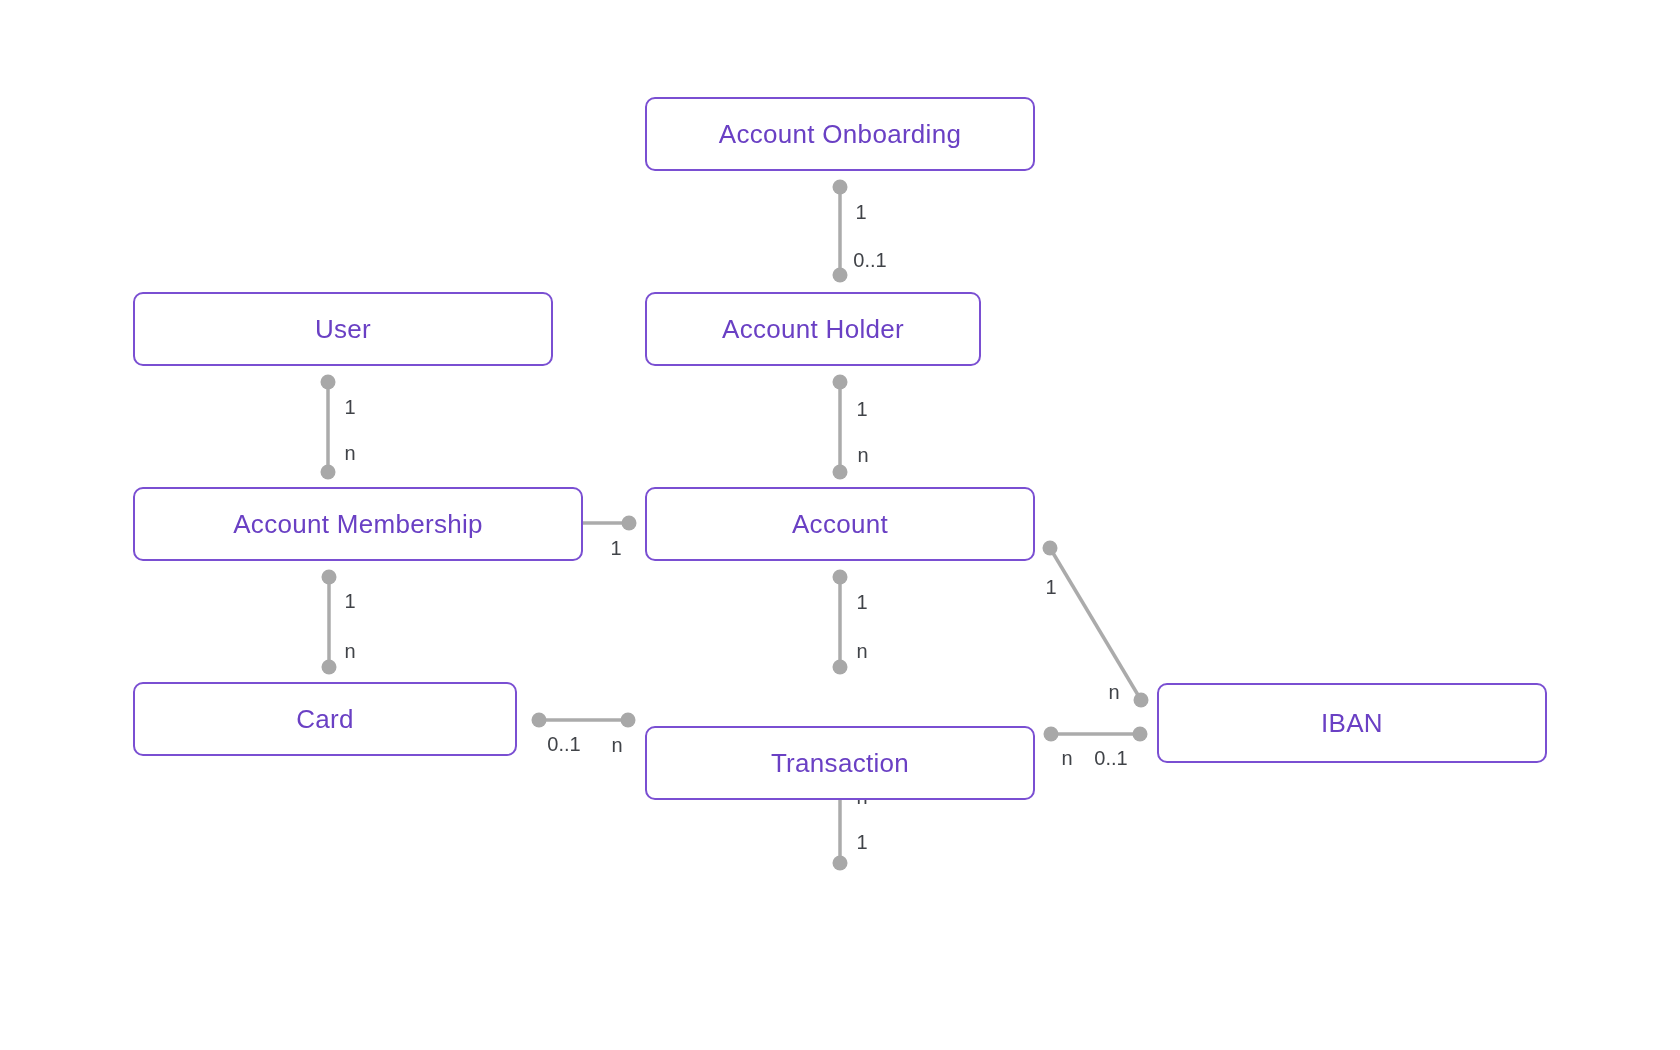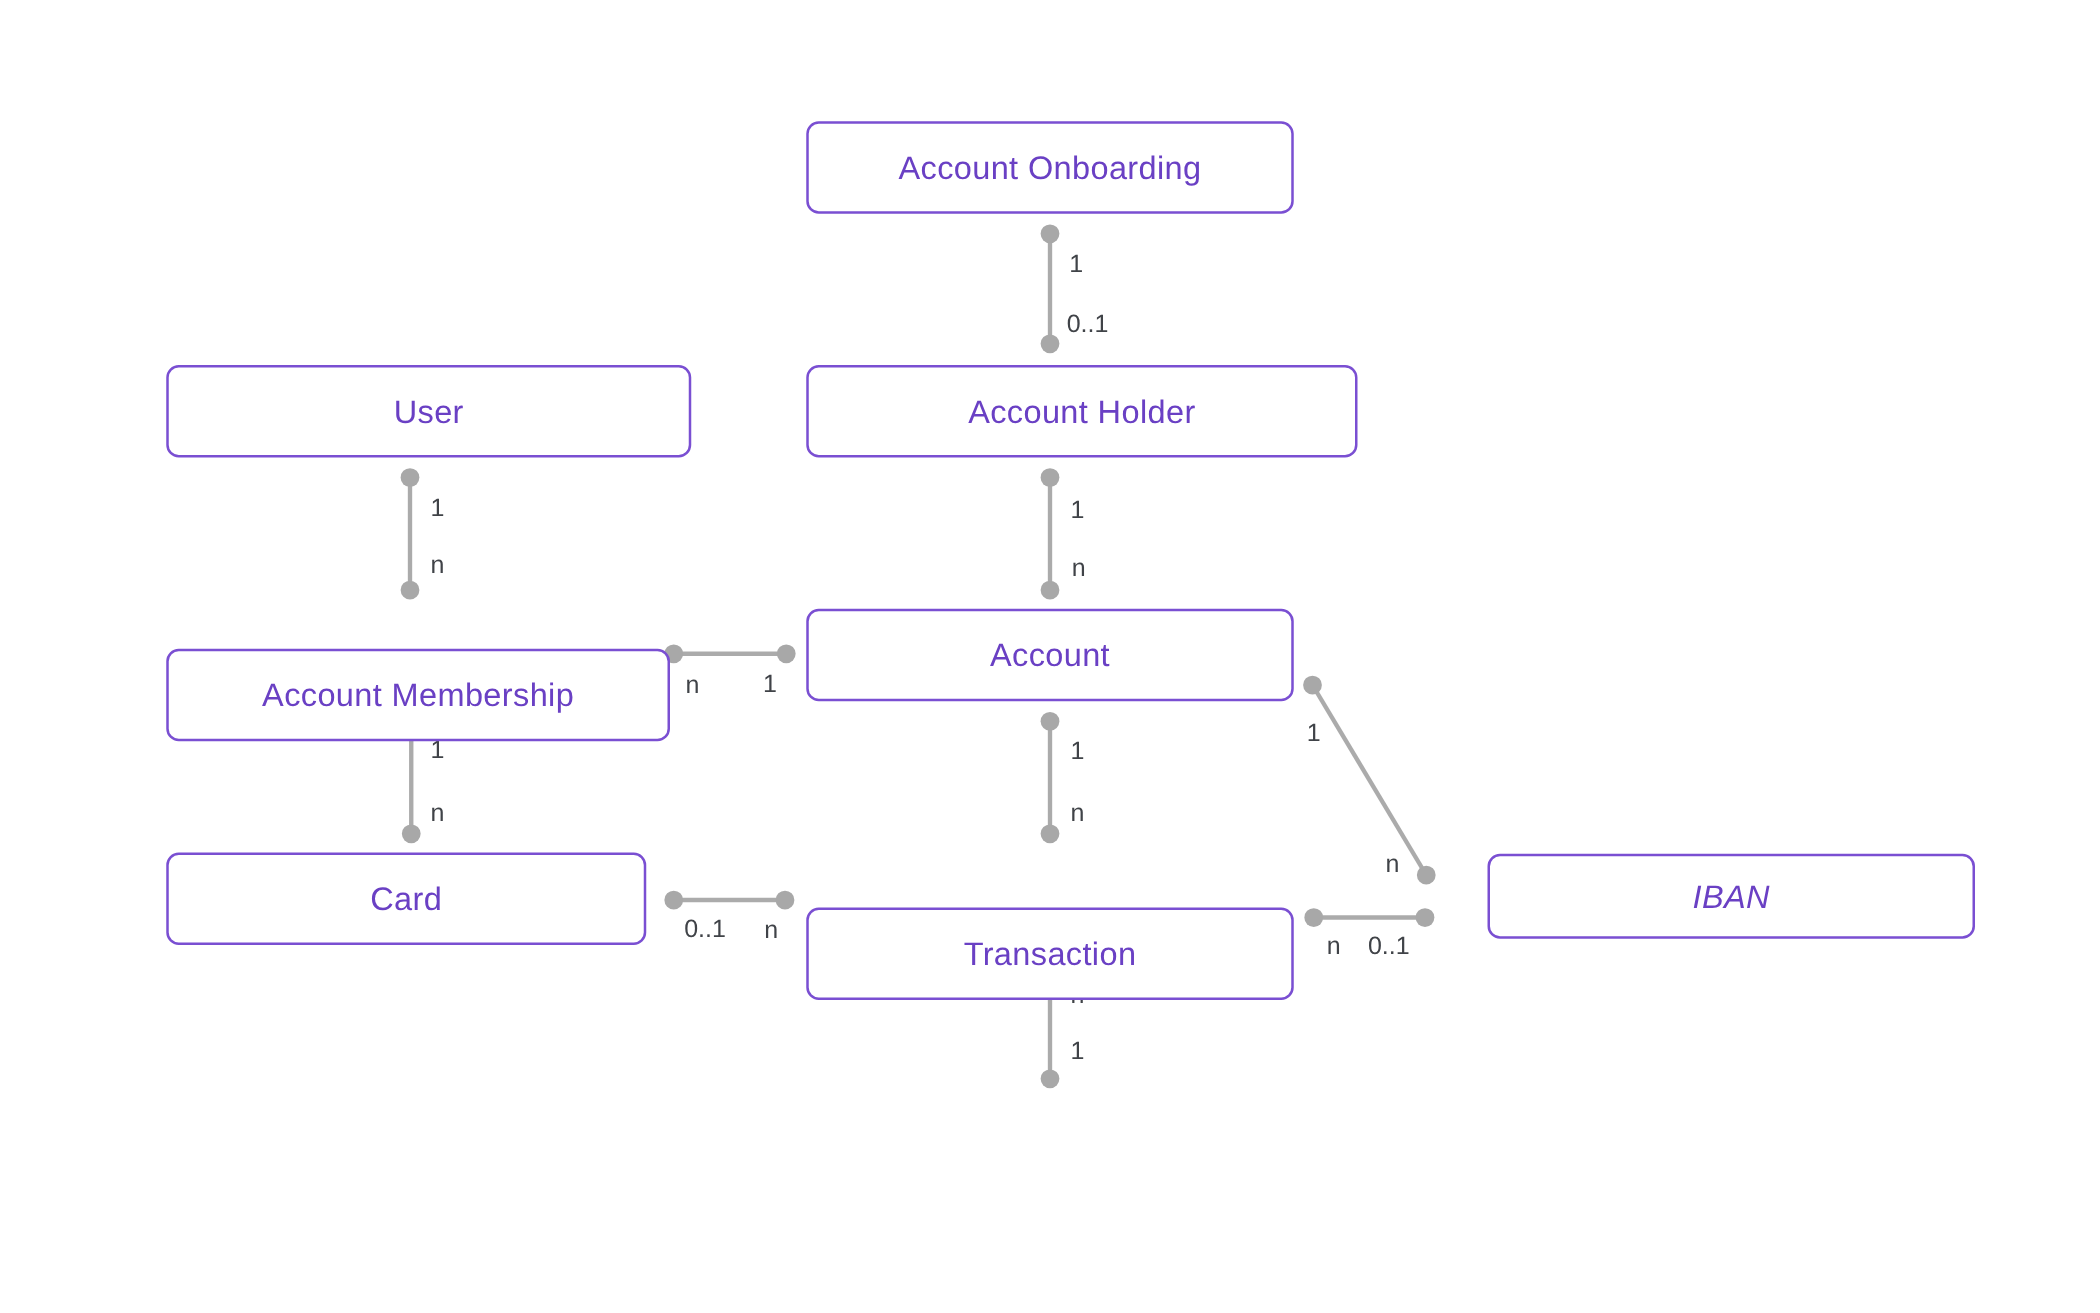--- a/index.html
+++ b/index.html
@@ -126,31 +126,31 @@
     <span class="cardinality-label" style="left: 1067px; top: 758px;">n</span>
     <span class="cardinality-label" style="left: 1111px; top: 758px;">0..1</span>
     <span class="cardinality-label" style="left: 862px; top: 797px;">n</span>
     <span class="cardinality-label" style="left: 862px; top: 842px;">1</span>
     <div class="entity" style="left: 645px; top: 97px; width: 390px; height: 74px; text-align: right;">
       <span class="entity-label">Account Onboarding</span>
     </div>
     <div class="entity" style="left: 133px; top: 292px; width: 420px; height: 74px;">
       <span class="entity-label">User</span>
     </div>
-    <div class="entity" style="left: 645px; top: 292px; width: 441px; height: 74px;">
+    <div class="entity" style="left: 645px; top: 292px; width: 336px; height: 74px;">
       <span class="entity-label">Account Holder</span>
     </div>
-    <div class="entity" style="left: 133px; top: 487px; width: 403px; height: 74px; margin-top: 32px;">
+    <div class="entity" style="left: 133px; top: 487px; width: 450px; height: 74px;">
       <span class="entity-label">Account Membership</span>
     </div>
     <div class="entity" style="left: 645px; top: 487px; width: 390px; height: 74px; border-radius: 10px;">
       <span class="entity-label">Account</span>
     </div>
     <div class="entity" style="left: 133px; top: 682px; width: 384px; height: 74px;">
       <span class="entity-label">Card</span>
     </div>
     <div class="entity" style="left: 645px; top: 682px; width: 390px; height: 74px; margin-top: 44px;">
       <span class="entity-label">Transaction</span>
     </div>
-    <div class="entity" style="left: 1190px; top: 683px; width: 390px; height: 68px; font-style: italic;">
+    <div class="entity" style="left: 1157px; top: 683px; width: 390px; height: 80px;">
       <span class="entity-label">IBAN</span>
     </div>
   </div>
 
 </body></html>

